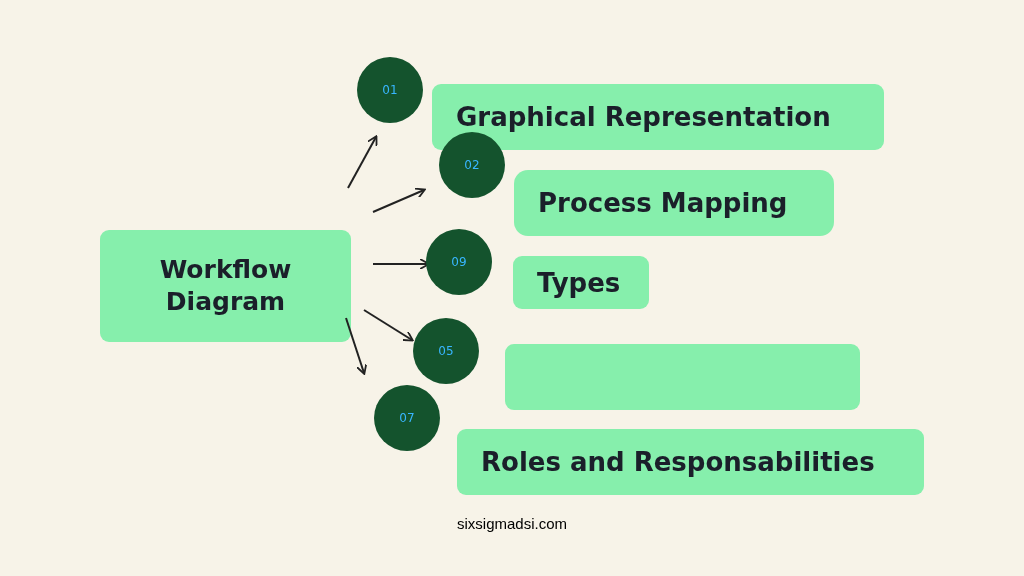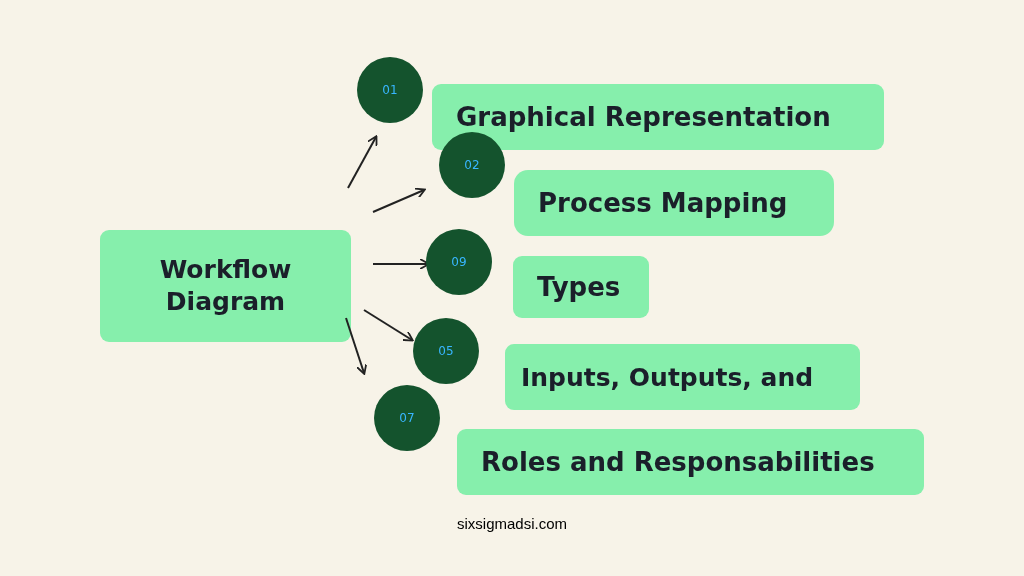--- a/index.html
+++ b/index.html
@@ -44,28 +44,27 @@
 <div class="box item" style="left:432px;top:58px;width:452px;height:66px;">
   <span>Graphical Representation</span>
 </div>
 
 <div class="circle" style="left:439px;top:132px;">02</div>
 <div class="box item" style="left:514px;top:144px;width:320px;height:66px;border-radius:14px;">
   <span>Process Mapping</span>
 </div>
 
 <div class="circle" style="left:426px;top:229px;">09</div>
-<div class="box item" style="left:513px;top:230px;width:136px;height:62px;">
+<div class="box item" style="left:513px;top:230px;width:136px;height:53px;">
   <span>Types</span>
 </div>
 
 <div class="circle" style="left:413px;top:318px;">05</div>
 <div class="box item" style="left:505px;top:318px;width:355px;height:66px;padding-left:16px;font-size:25px;line-height:27px;">
   <div>
-    <div>Inputs, Outputs, and</div>
   </div>
 </div>
 
 <div class="circle" style="left:374px;top:385px;">07</div>
 <div class="box item" style="left:457px;top:403px;width:467px;height:66px;">
   <span>Roles and Responsabilities</span>
 </div>
 
 <div class="footer">sixsigmadsi.com</div>
 

